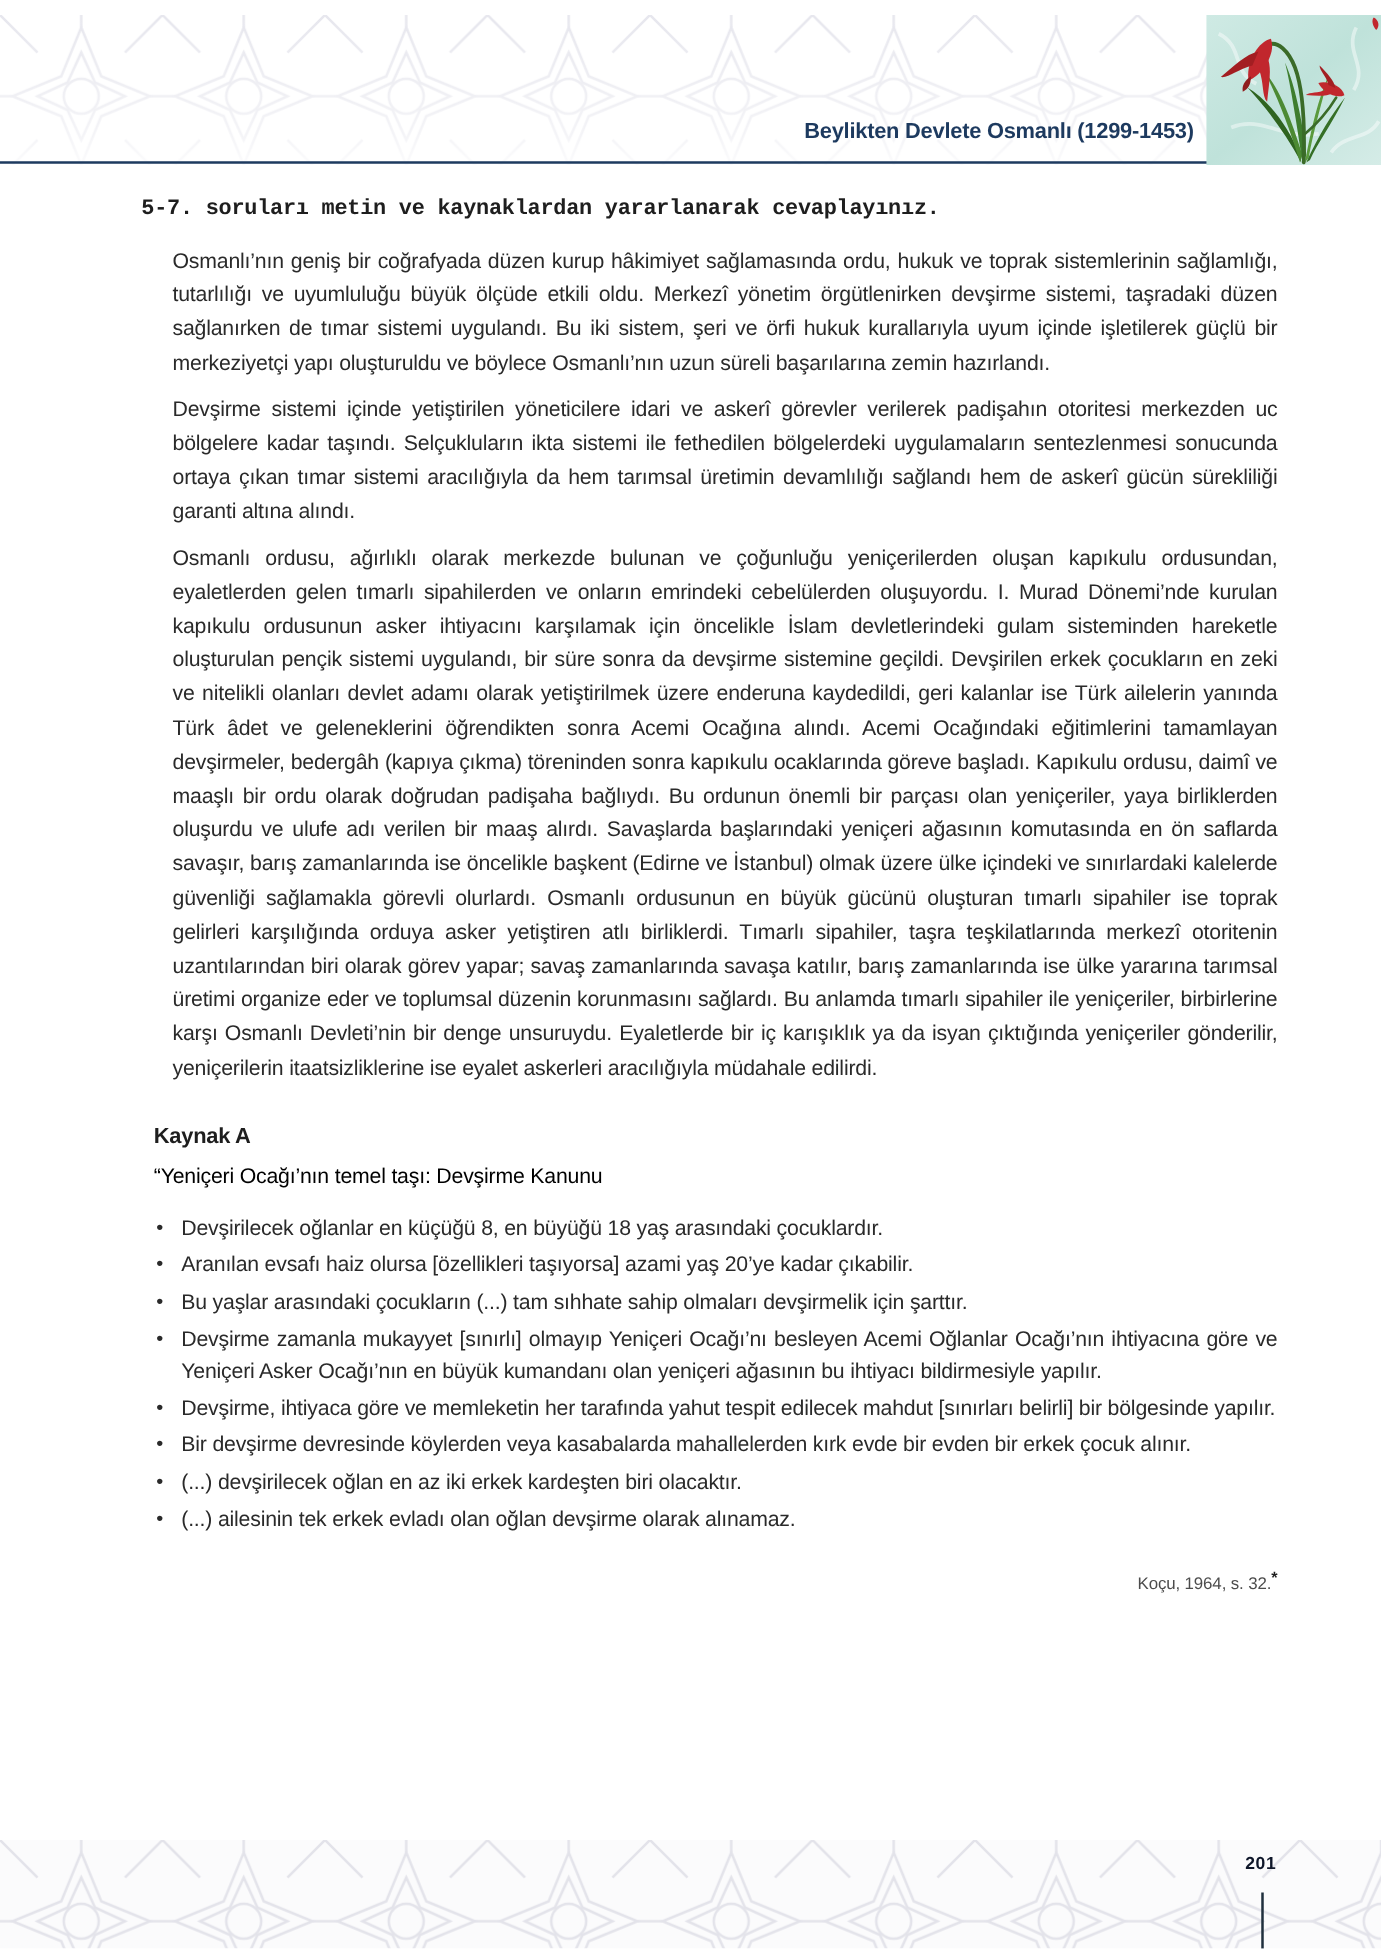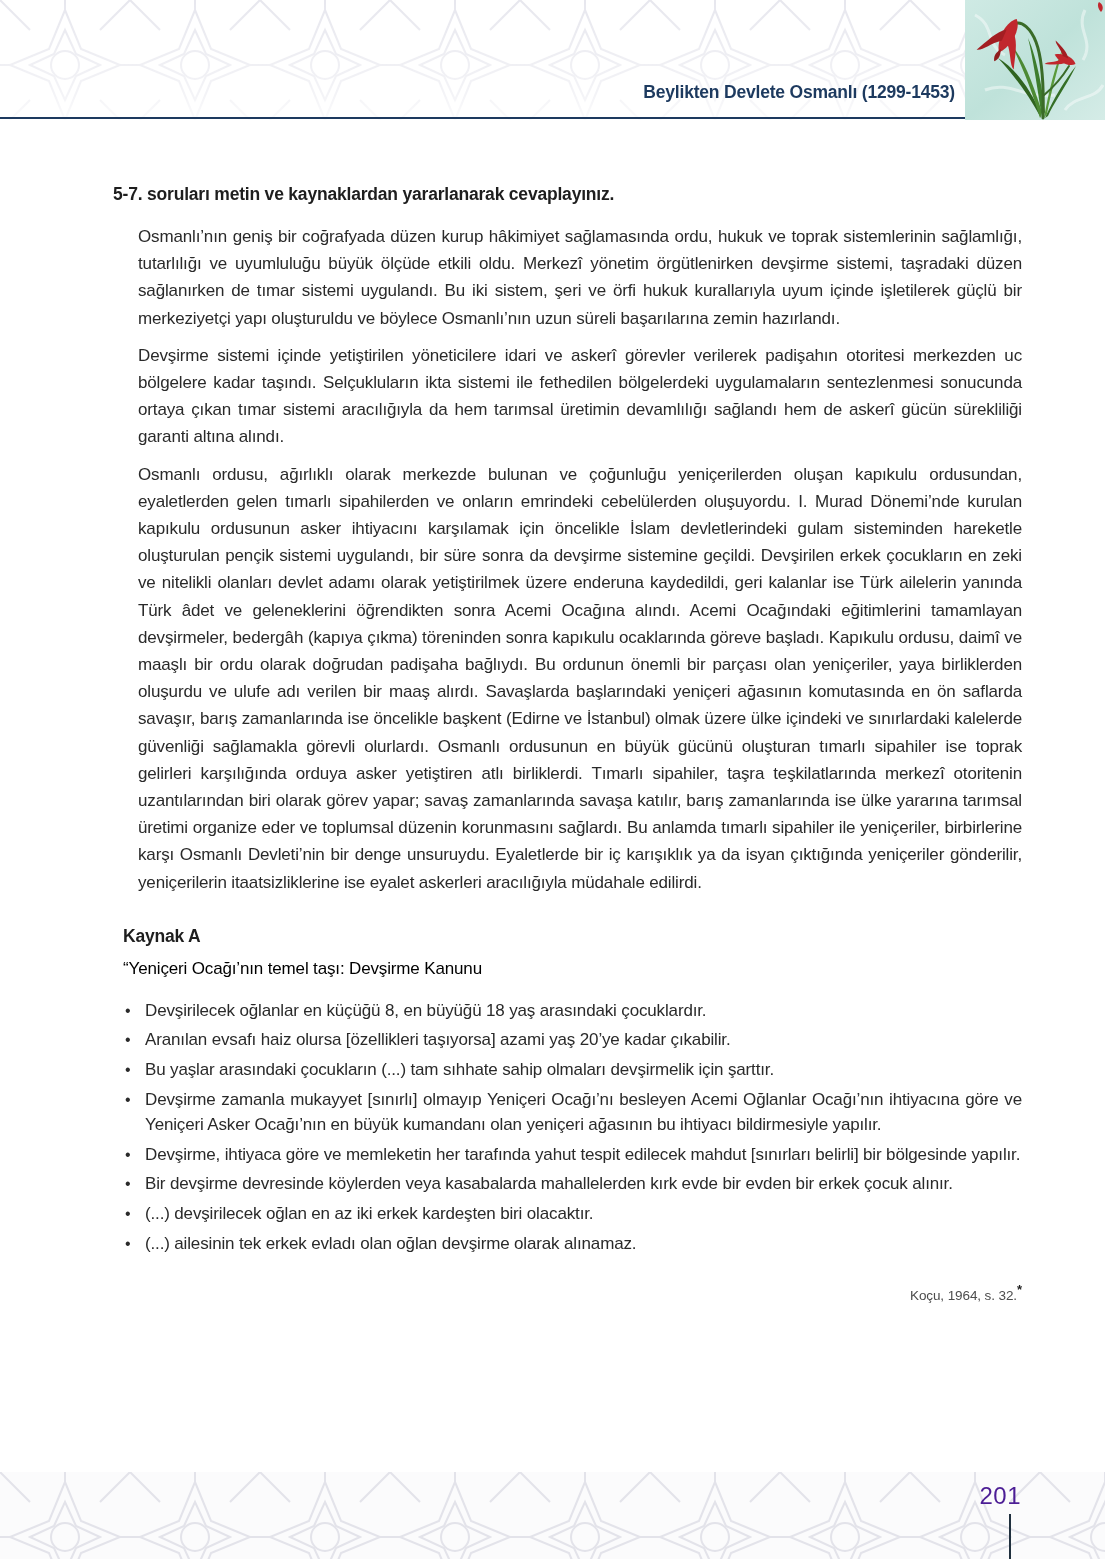--- a/index.html
+++ b/index.html
@@ -9,21 +9,21 @@
     width:1105px; height:1559px;
     margin:0 auto;
     background:#ffffff;
     font-family:"Liberation Sans", sans-serif;
     color:#232323;
     overflow:hidden;
   }
 
   
   .header {
-    position:absolute; top:0; left:0;
+    position:absolute; top:12px; left:0;
     width:1105px; height:120px;padding-left:30px;
   }
   .header-pattern {
     position:absolute; inset:0;
     overflow:hidden;
   }
   .header-fade {
     position:absolute; inset:0;
     background:linear-gradient(180deg, rgba(255,255,255,0) 0%, rgba(255,255,255,.55) 80%, rgba(255,255,255,.85) 100%);
   }
@@ -43,24 +43,25 @@
     position:absolute; top:0; right:0;
     width:140px; height:120px;
   }
 
   
   .content {
     position:absolute; top:120px; left:113px;
     width:909px;
   }
   .instruction {
-    margin-top:64px;
+    margin-top:37px;
     font-size:17.5px; font-weight:bold;
     letter-spacing:-0.2px;
     color:#1e1e1e;
+    font-family:Liberation Mono, monospace;
   }
   .paragraphs { margin-top:18px; margin-left:25px; }
   .paragraphs p {
     font-size:17px; line-height:27.2px;
     text-align:justify;
     letter-spacing:-0.15px;
     color:#2a2a2a;
     hyphens:auto;
     margin-bottom:10px;
   }
@@ -110,23 +111,24 @@
   }
 
   
   .footer {
     position:absolute; left:0; bottom:0;
     width:1105px; height:87px;
   }
   .footer-pattern { position:absolute; inset:0; overflow:hidden; }
   .page-number {
     position:absolute; top:10px; right:84px;
-    font-size:24px;
+    font-size:14px;
     letter-spacing:0.5px;
-    color:#4c1d95;
+    color:#0f172a;
+    font-weight:bold;
   }
   .page-number-rule {
     position:absolute; top:42px; right:94px;
     width:2px; height:45px;
     background:#20303e;
   }
 </style>
 </head>
 <body>
 

